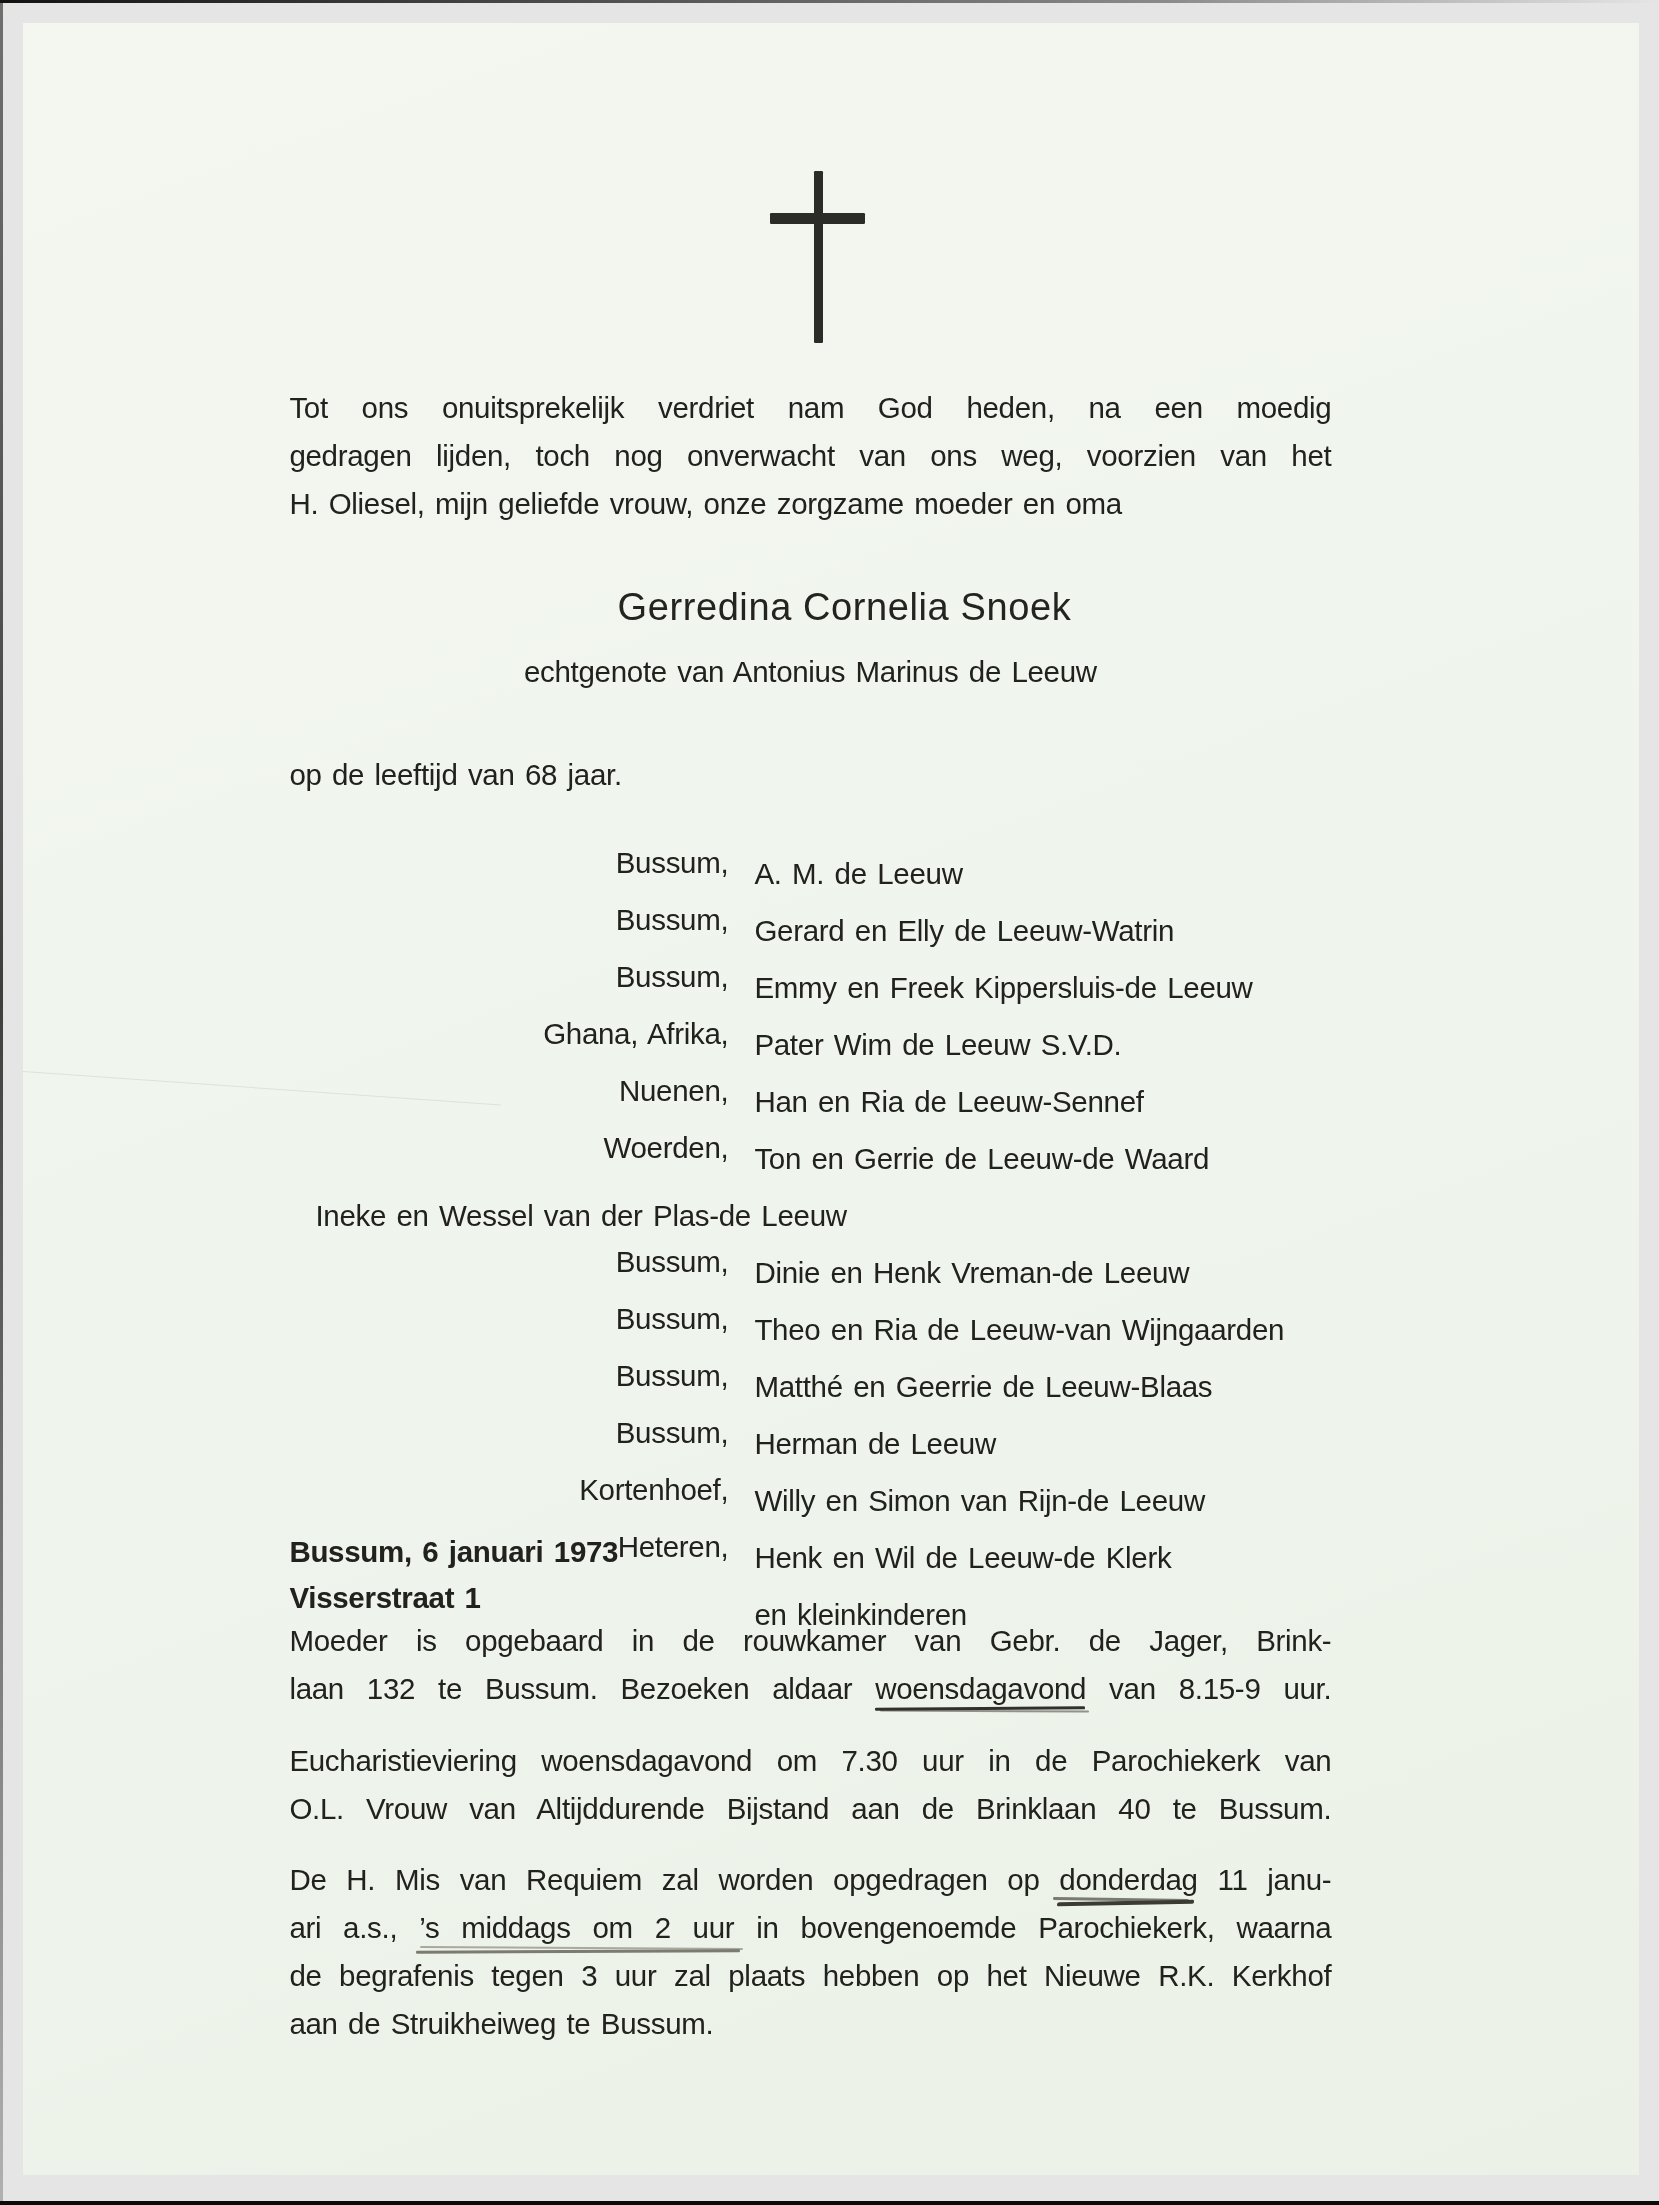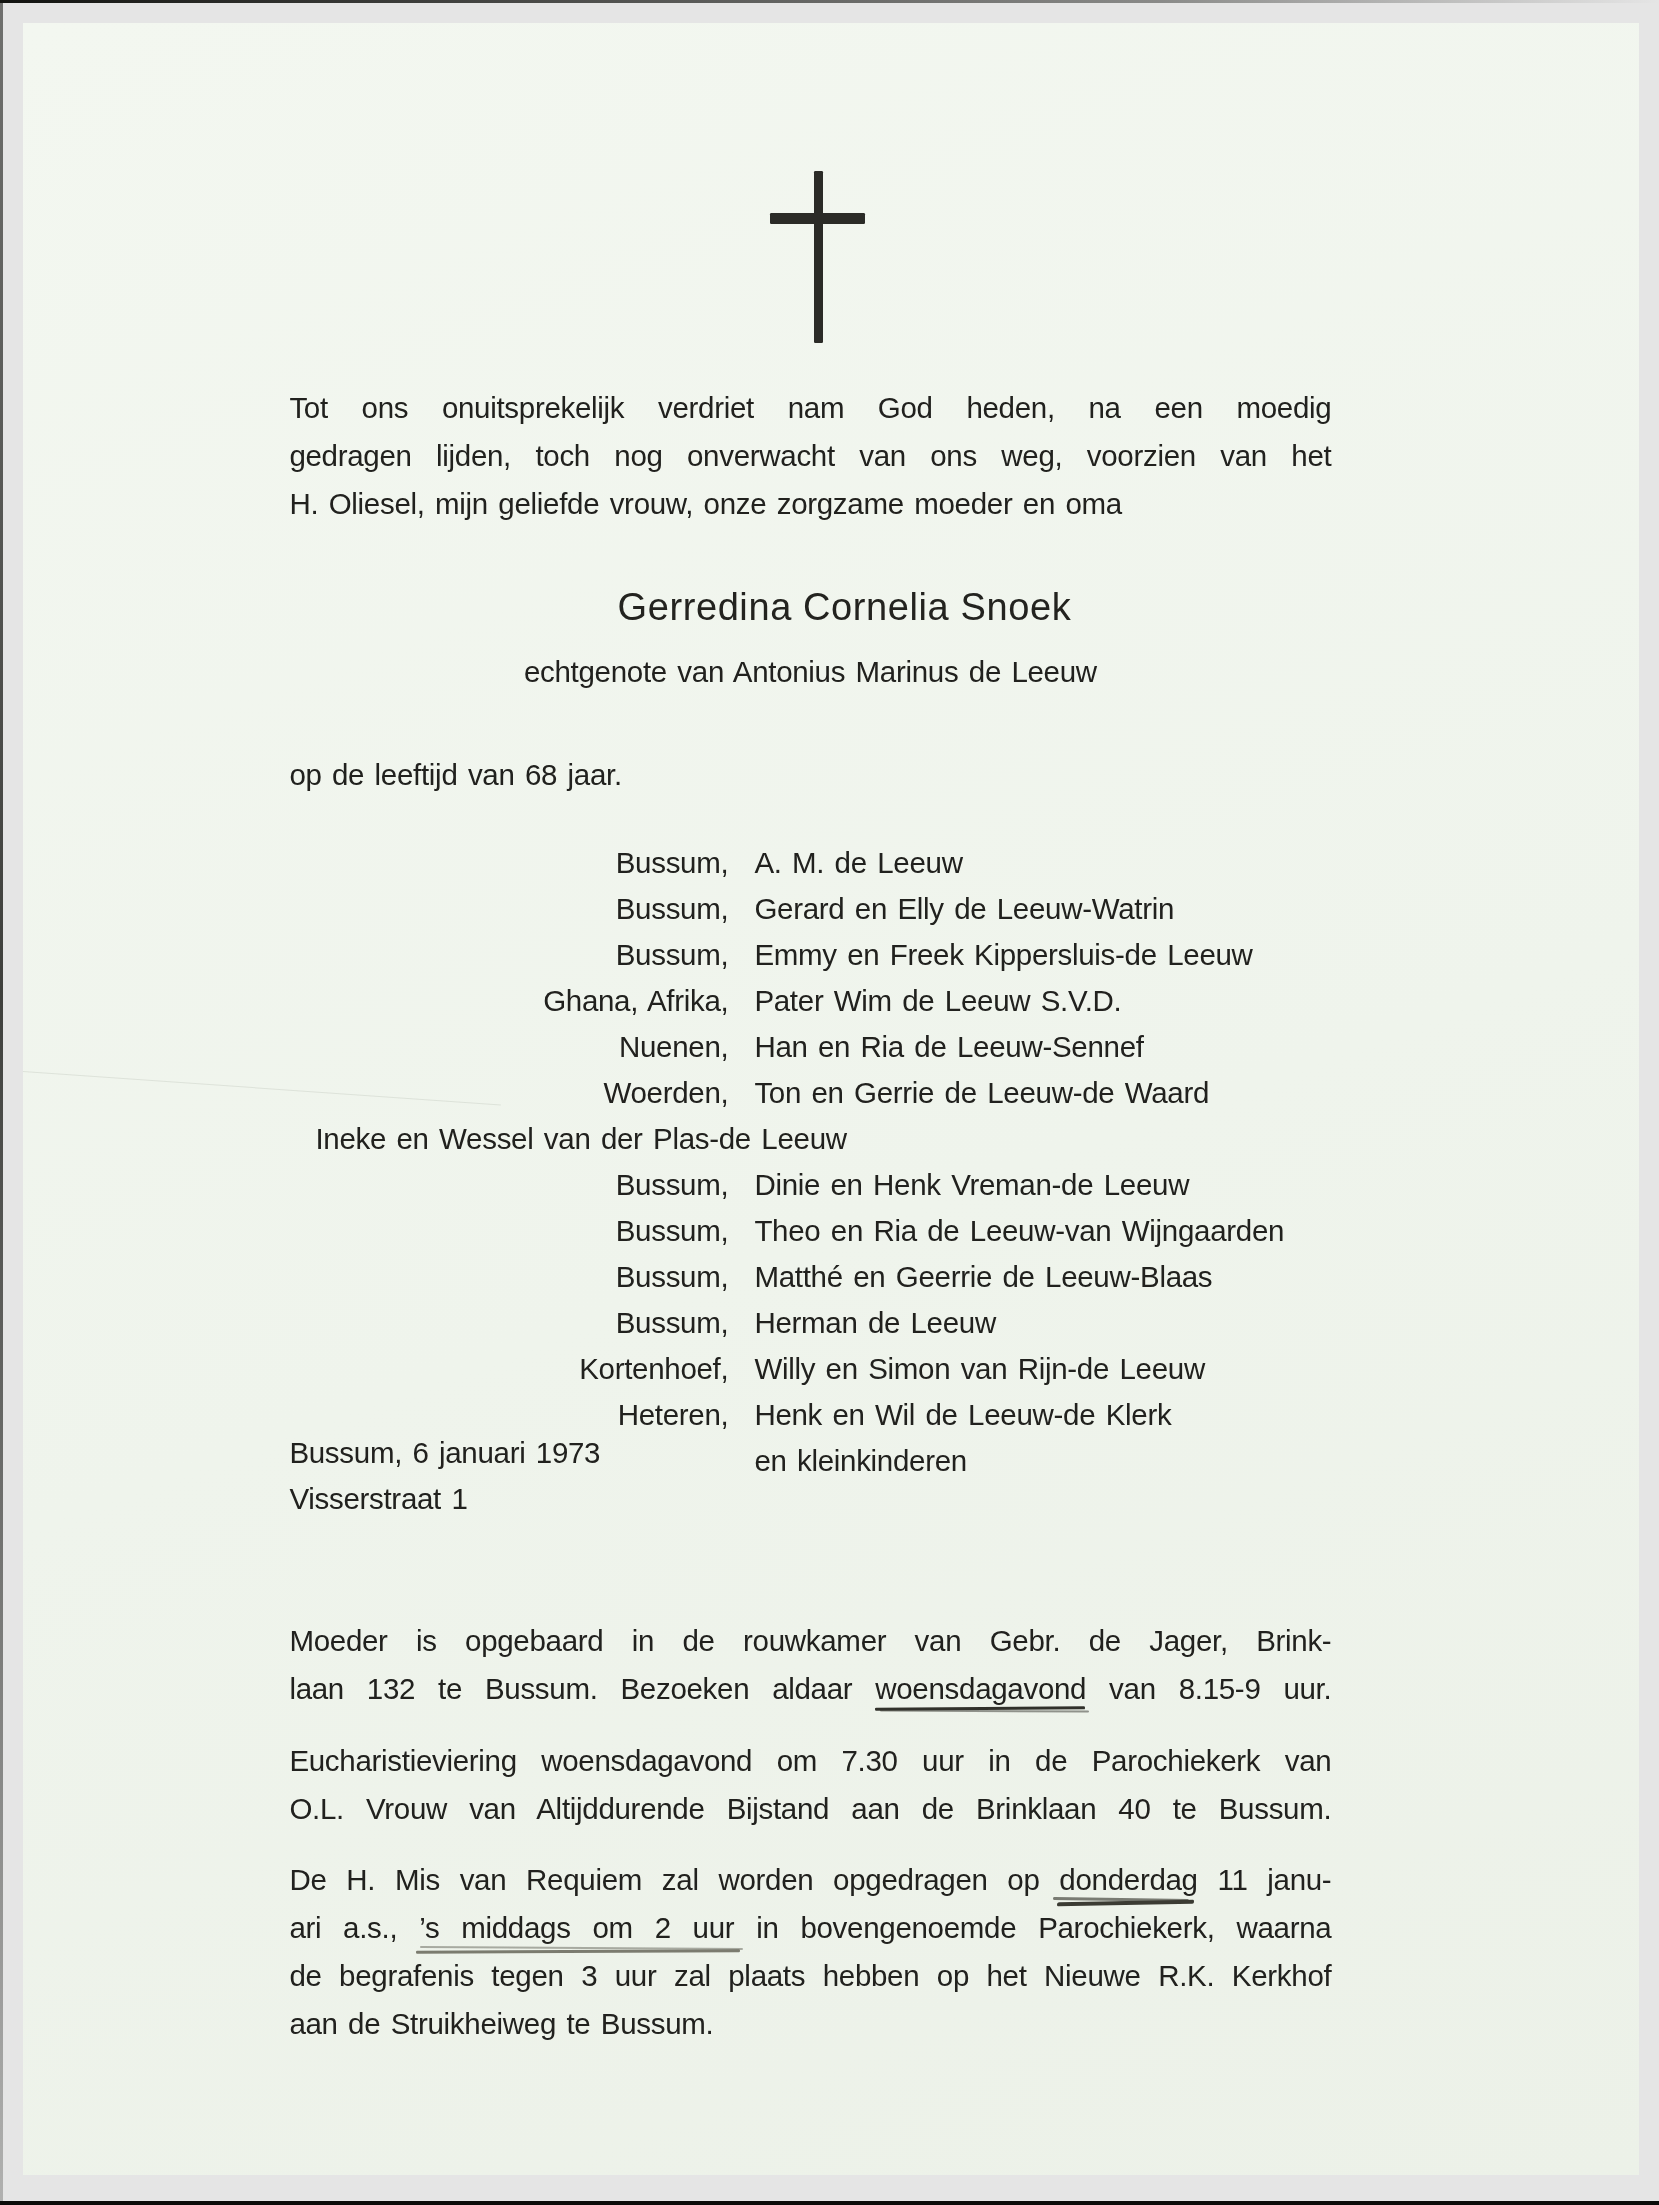--- a/index.html
+++ b/index.html
@@ -46,23 +46,23 @@
     letter-spacing: 0.6px; color: #23231f; transform: translateX(34px);
   }
   .spouse  { position: absolute; left: 266px; width: 1042px; top: 632px;
     font-size: 29.5px; line-height: 34px; text-align: center; color: #21211e;
     letter-spacing: -0.3px; word-spacing: 2.5px; }
   .age     { top: 728px; }
 
   .relatives { top: 817px; }
   .rrow  { display: flex; line-height: 46px; }
   .place { width: 439px; text-align: right; white-space: pre; }
-  .rname { margin-left: 26px; white-space: pre; }
+  .rname { margin-left: 26px; white-space: pre; margin-top: 11px; }
 
-  .dateaddr { top: 1407px; }
+  .dateaddr { top: 1506px; font-weight: bold; }
   .dateaddr .line { line-height: 46px; min-height: 46px; }
 
   .viewing { top: 1594px; }
   .mass    { top: 1714px; }
   .requiem { top: 1833px; }
 
   .u { position: relative; }
   
   .u-ink::after { content: ""; position: absolute; left: 0; right: 1.2px; bottom: -3.7px; height: 2.5px;
     background: #31312b; transform: rotate(-0.35deg); border-radius: 1.2px; }

